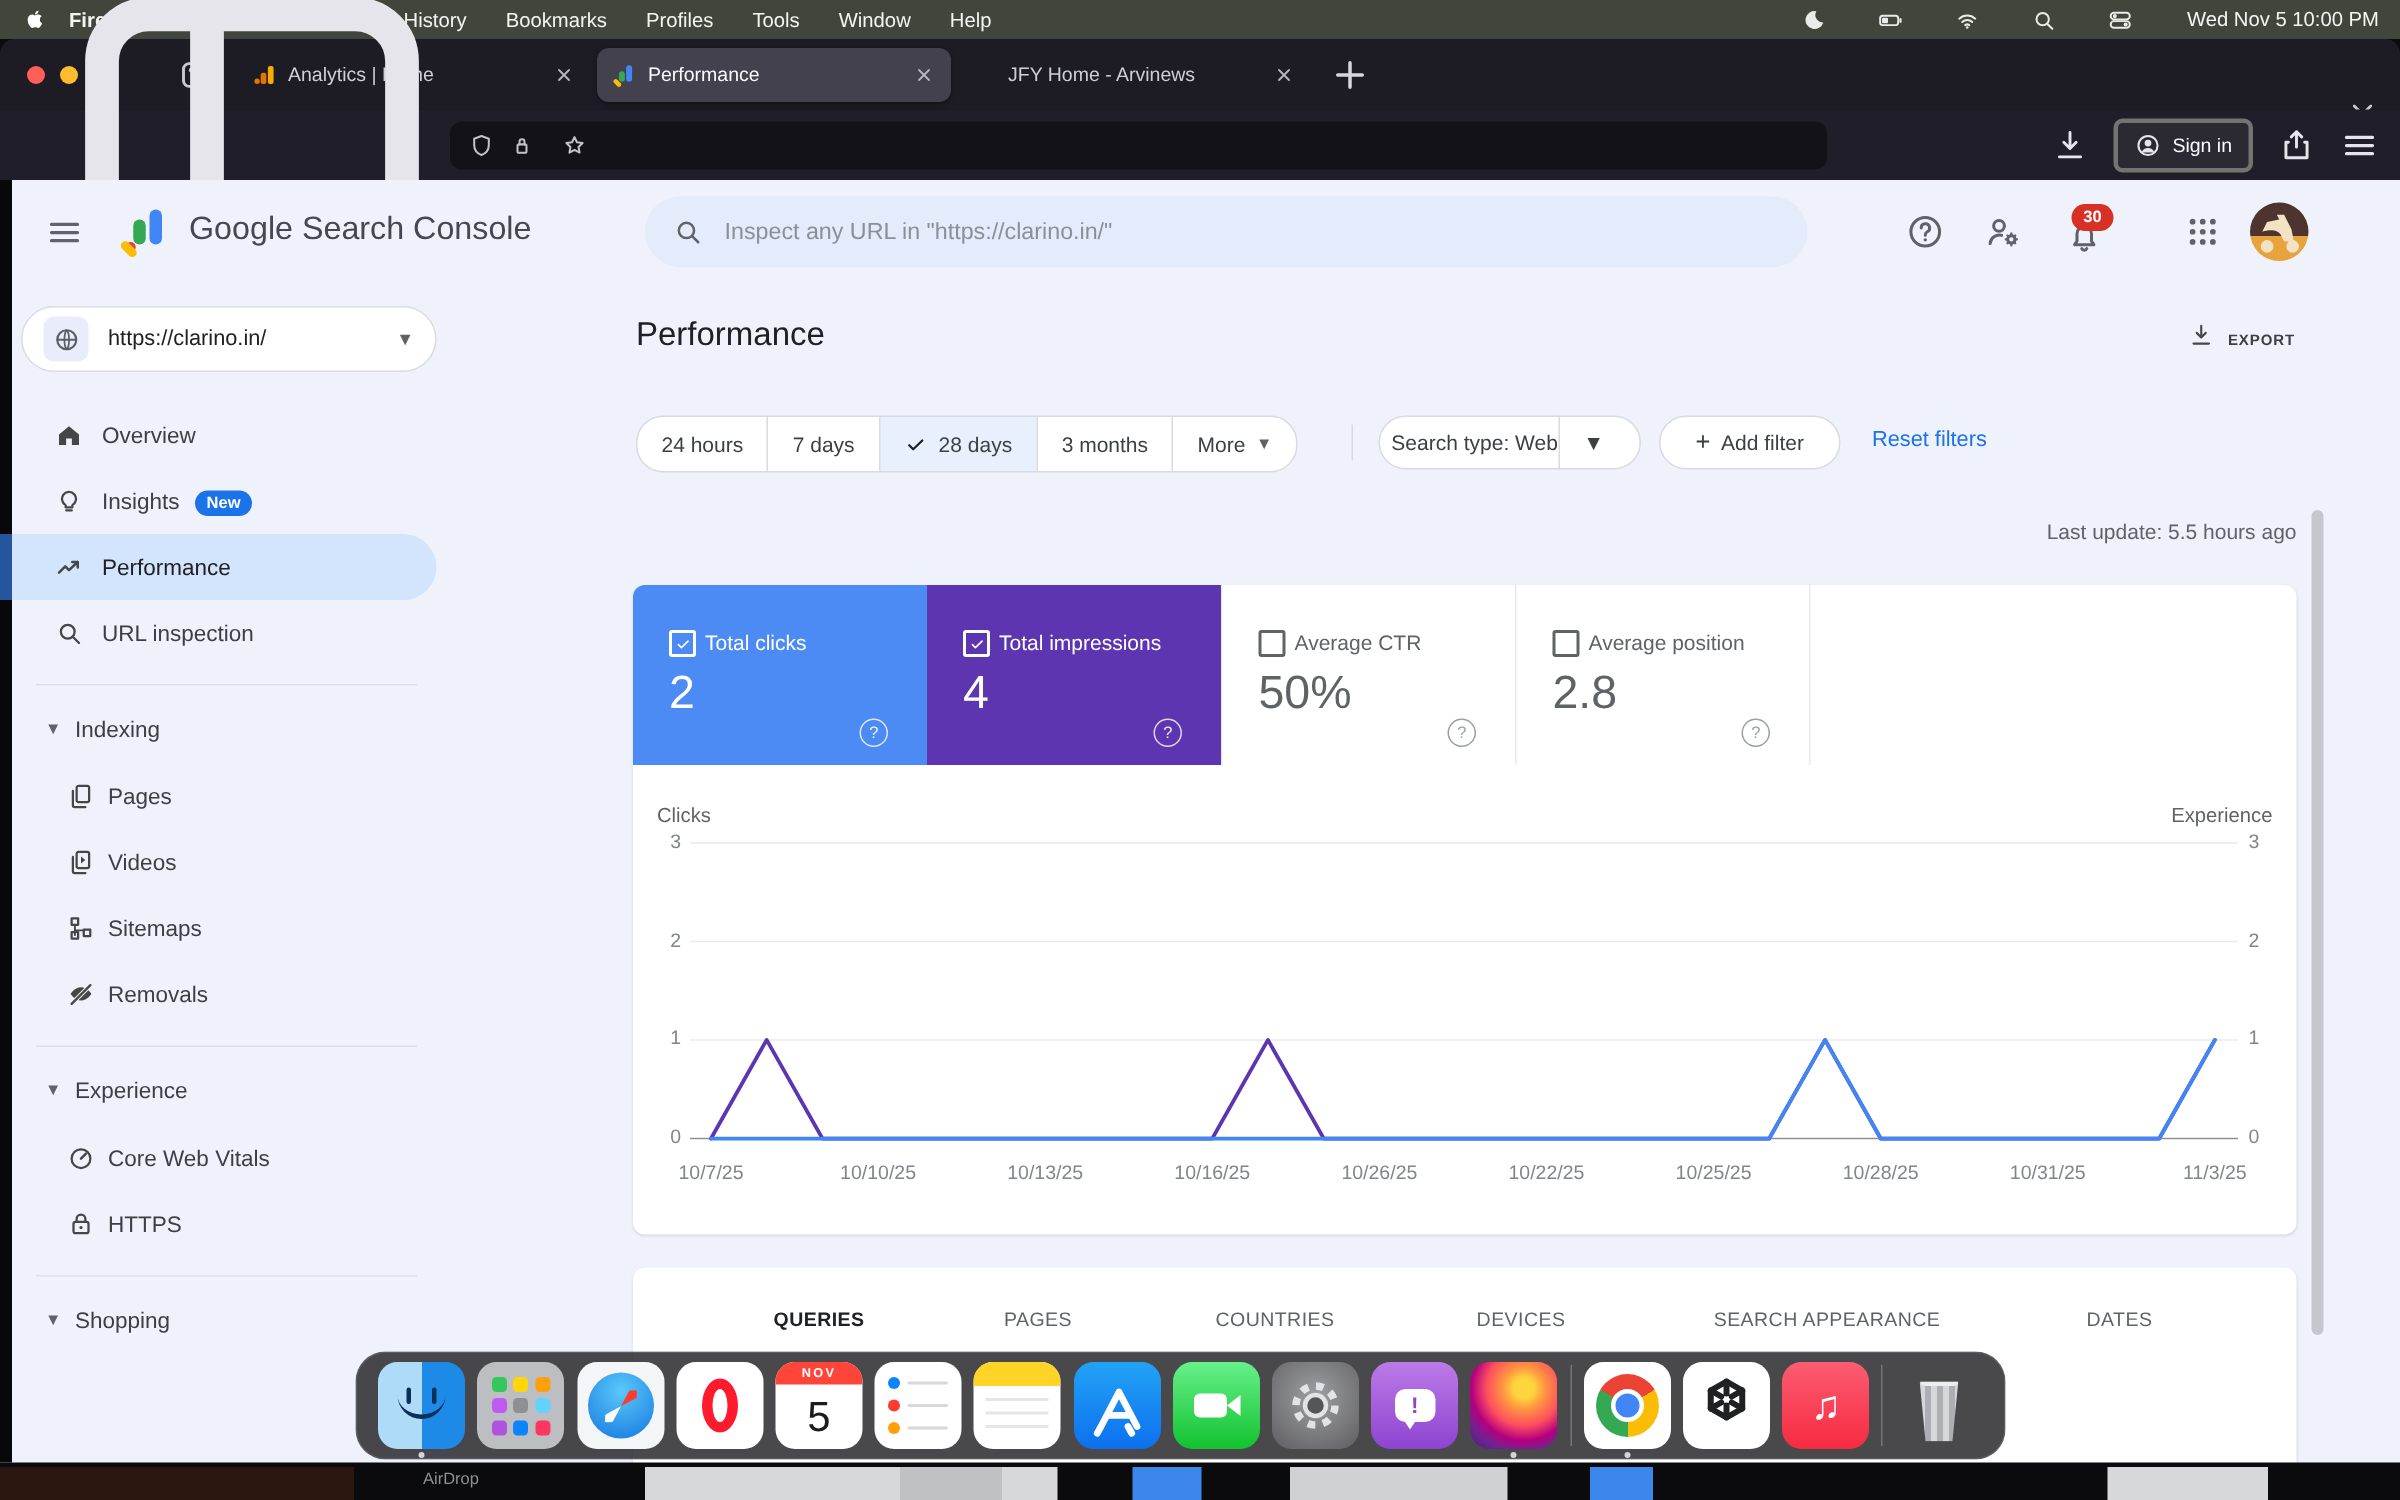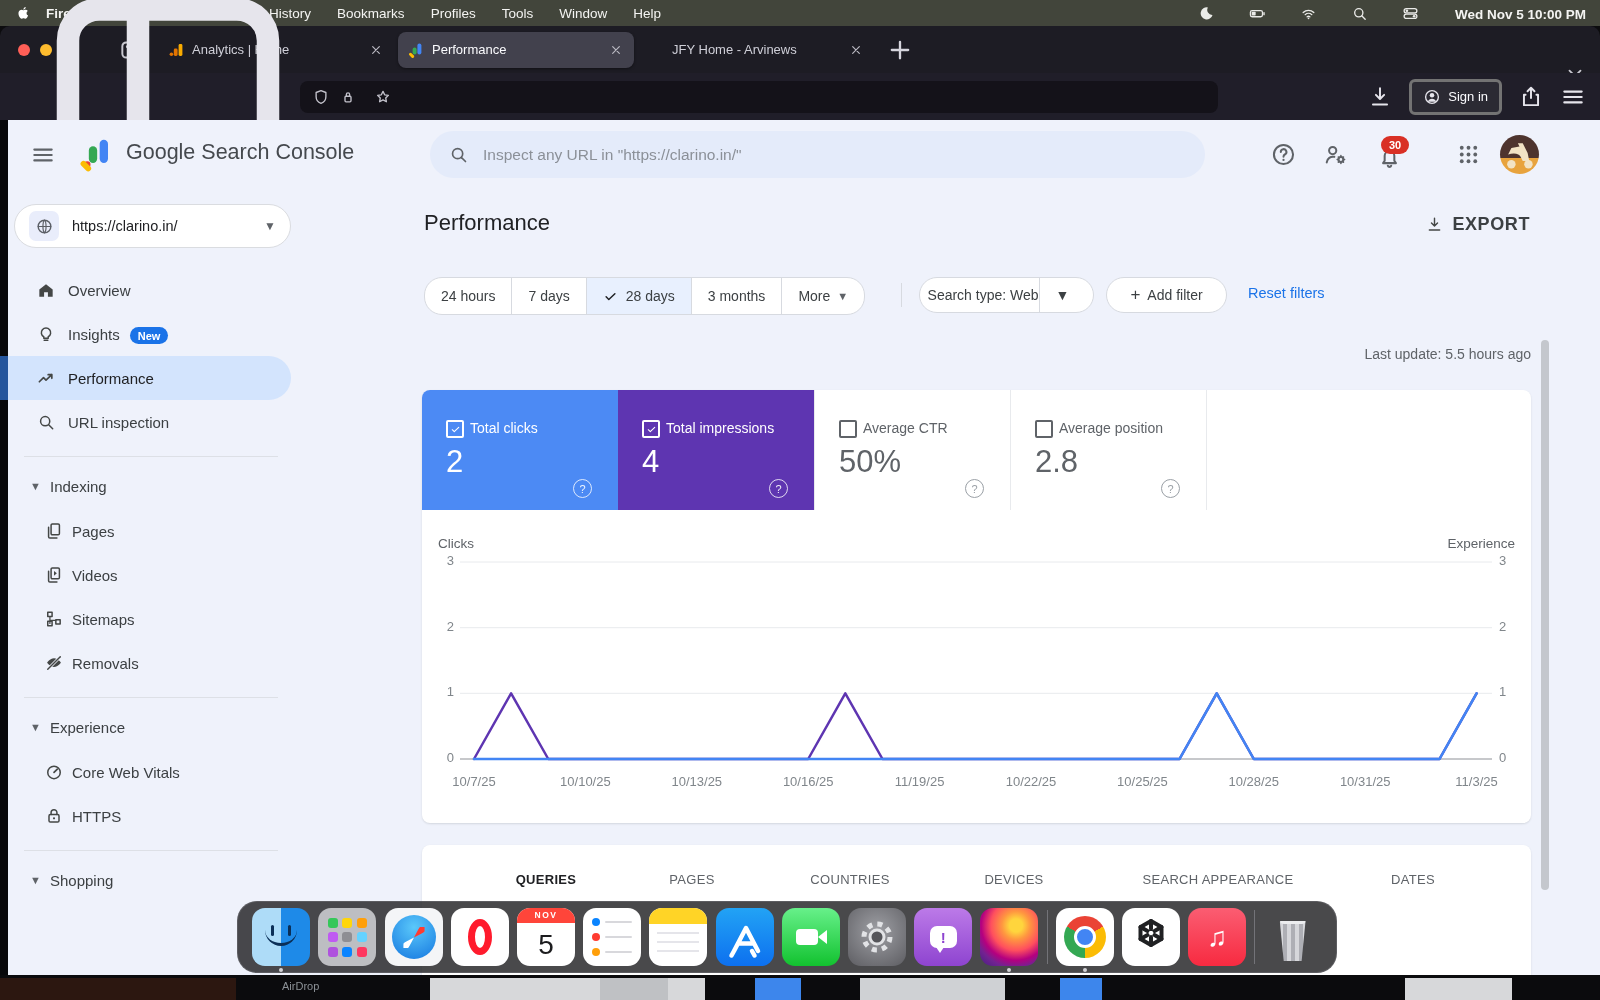--- a/index.html
+++ b/index.html
@@ -5,21 +5,21 @@
   html,body{margin:0;padding:0;background:#0c0c0e;font-family:"Liberation Sans",sans-serif;}
   .screen{position:relative;width:1600px;height:1000px;overflow:hidden;background:#0c0c0e;}
   svg{display:block;}
 
   
   .menubar{position:absolute;top:0;left:0;right:0;height:26px;background:#42453b;color:#f4f4f2;display:flex;align-items:center;padding:0 14px;box-sizing:border-box;font-size:13.5px;}
   .mb-apple{width:18px;height:18px;margin-right:14px;color:#fff;}
   .mb-items{display:flex;gap:26px;}
   .mb-item{cursor:default;}
   .mb-item.bold{font-weight:700;}
-  .mb-right{margin-left:auto;display:flex;align-items:flex-end;gap:34px;font-weight:bold;}
+  .mb-right{margin-left:auto;display:flex;align-items:flex-start;gap:34px;}
   .mb-ico{width:17px;height:17px;color:#f4f4f2;opacity:.95;}
   .mb-clock{font-size:13.5px;margin-left:2px;}
 
   
   .tabbar{position:absolute;top:26px;left:0;right:0;height:47px;background:#1d1c24;border-radius:10px 10px 0 0;display:flex;align-items:center;}
   .lights{display:flex;gap:10px;margin:0 18px 0 18px;}
   .light{width:12px;height:12px;border-radius:50%;}
   .fxview{width:26px;height:26px;color:#c9c8d0;margin:0 14px 0 26px;border-radius:6px;}
   .tabs{display:flex;height:100%;align-items:center;}
   .tab{width:236px;height:36px;margin-right:4px;border-radius:8px;display:flex;align-items:center;padding:0 10px;box-sizing:border-box;color:#cfcfd8;font-size:13px;}
@@ -71,21 +71,21 @@
   .srow.indent .s-lab{left:72px;}
   .srow.active{background:#d3e4fd;border-radius:0 22px 22px 0;color:#202124;font-weight:500;}
   .s-div{position:absolute;left:24px;width:254px;height:1px;background:#dde0e6;}
   .s-section{position:absolute;left:0;width:291px;height:36px;display:flex;align-items:center;color:#3c4043;font-size:15px;}
   .s-section .car{position:absolute;left:30px;font-size:11px;color:#5f6368;}
   .s-section .s-lab{position:absolute;left:50px;}
   .badge-new{margin-left:10px;background:#1a73e8;color:#fff;font-size:11px;font-weight:700;border-radius:10px;padding:2.5px 8px;}
 
   
   .m-title{position:absolute;left:424px;top:90px;font-size:22px;color:#202124;}
-  .export{position:absolute;right:70px;top:94px;display:flex;align-items:center;gap:8px;color:#3c4043;font-size:18px;font-weight:600;letter-spacing:.6px;}
+  .export{position:absolute;right:70px;top:94px;display:flex;align-items:flex-end;gap:8px;color:#3c4043;font-size:10px;font-weight:600;letter-spacing:.6px;}
   .export .e-ico{width:19px;height:19px;color:#444746;}
   .chips{position:absolute;left:424px;top:157px;height:36px;display:flex;border:1px solid #d7dae0;border-radius:18px;background:#fff;overflow:hidden;}
   .chip{height:36px;display:flex;align-items:center;justify-content:center;padding:0 16px;font-size:14px;color:#3c4043;border-left:1px solid #d7dae0;white-space:nowrap;}
   .chip:first-child{border-left:0;}
   .chip.sel{background:#e8f0fe;gap:8px;}
   .chip .chk{width:15px;height:15px;color:#202124;}
   .chip .car{margin-left:7px;font-size:11px;color:#5f6368;}
   .vdiv{position:absolute;left:901px;top:163px;width:1px;height:24px;background:#d7dae0;}
   .pillbtn{position:absolute;top:157px;height:36px;border:1px solid #d7dae0;border-radius:18px;background:#fff;display:flex;align-items:center;justify-content:center;font-size:14px;color:#3c4043;box-sizing:border-box;}
   .pill-st{left:919px;width:175px;}
@@ -655,21 +655,21 @@
           <div class="ytick" style="left: 8px; top: 294.333px; text-align: right;">1</div>
           <div class="ytick" style="left: 1077px; top: 294.333px;">1</div>
           <div class="ytick" style="left: 8px; top: 228.667px; text-align: right;">2</div>
           <div class="ytick" style="left: 1077px; top: 228.667px;">2</div>
           <div class="ytick" style="left: 8px; top: 163px; text-align: right;">3</div>
           <div class="ytick" style="left: 1077px; top: 163px;">3</div>
           <div class="dtick" style="left: 10px;">10/7/25</div>
           <div class="dtick" style="left: 121.399px;">10/10/25</div>
           <div class="dtick" style="left: 232.798px;">10/13/25</div>
           <div class="dtick" style="left: 344.197px;">10/16/25</div>
-          <div class="dtick" style="left: 455.596px;">11/19/25</div>
+          <div class="dtick" style="left: 455.596px;">10/26/25</div>
           <div class="dtick" style="left: 566.995px;">10/22/25</div>
           <div class="dtick" style="left: 678.394px;">10/25/25</div>
           <div class="dtick" style="left: 789.793px;">10/28/25</div>
           <div class="dtick" style="left: 901.192px;">10/31/25</div>
           <div class="dtick" style="left: 1012.59px;">11/3/25</div>
         </div>
     </div>
 
     <div class="tablecard">
       <div id="bottom-tabs">

